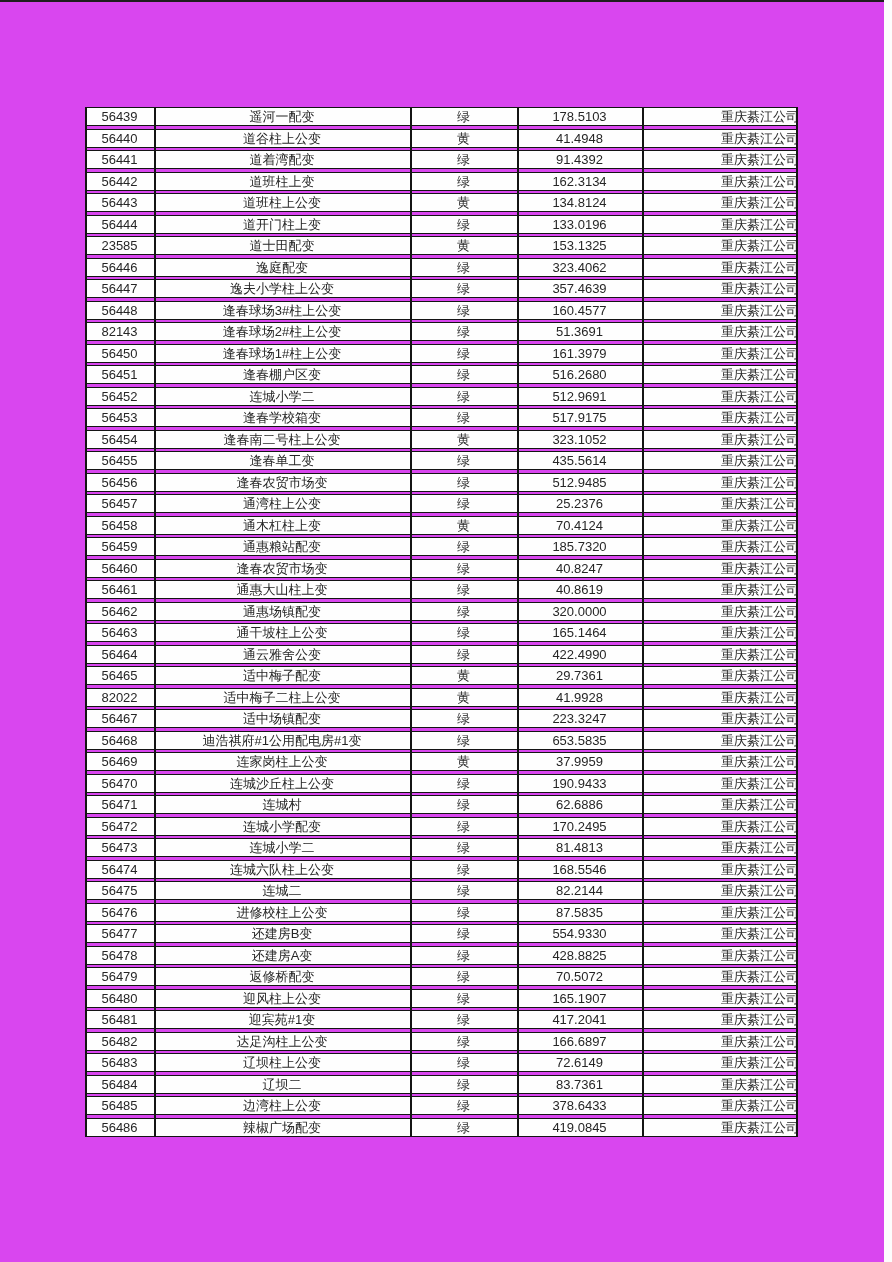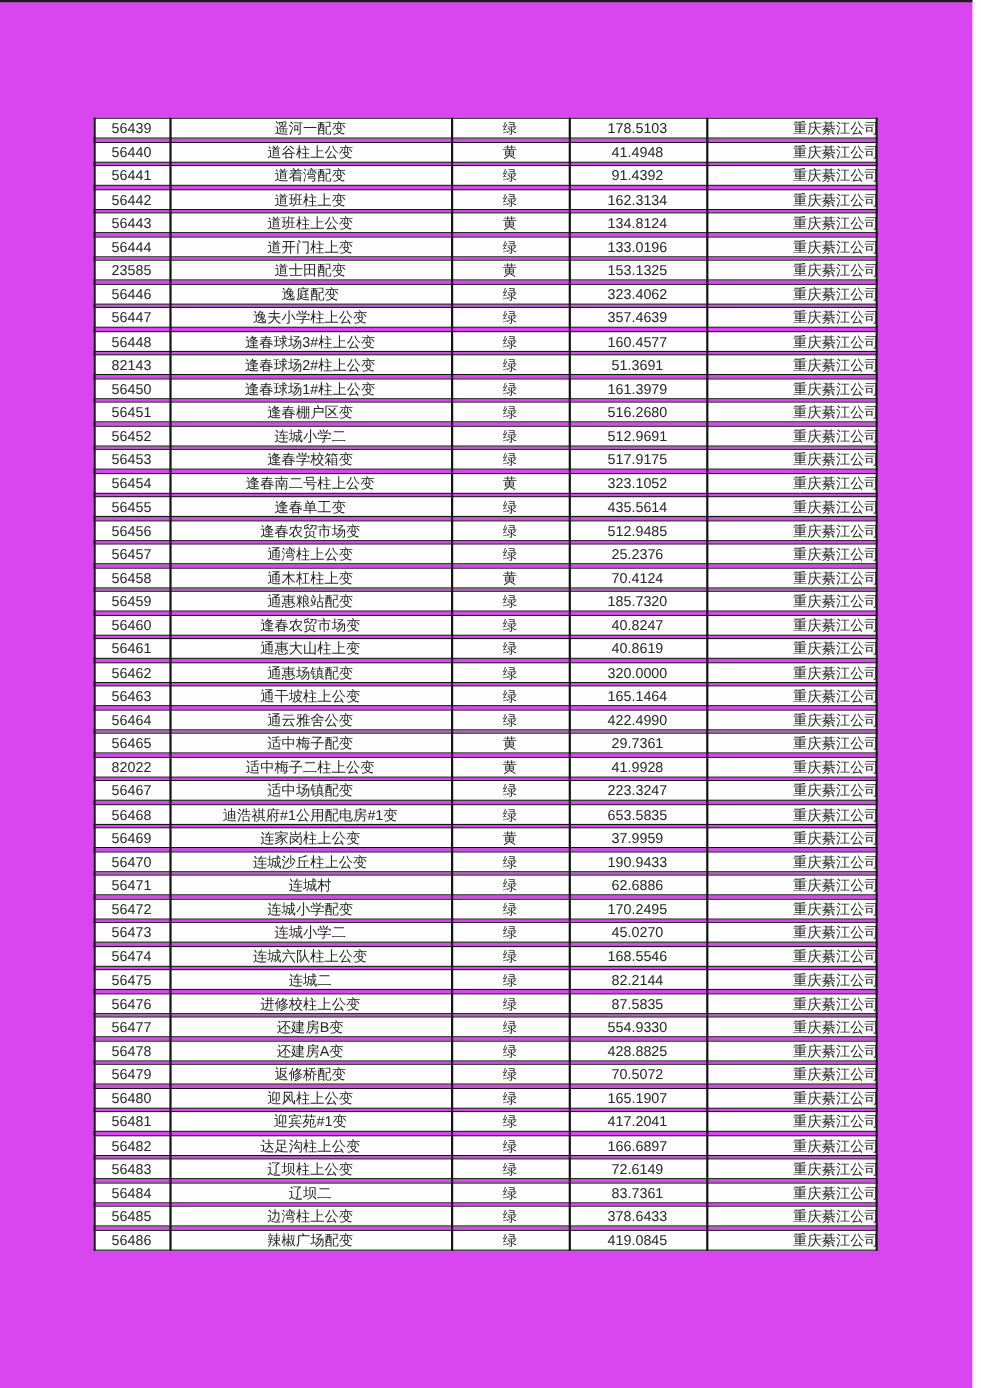--- a/index.html
+++ b/index.html
@@ -310,21 +310,21 @@
           <div class="cell c-id">56472</div>
           <div class="cell c-name">连城小学配变</div>
           <div class="cell c-status">绿</div>
           <div class="cell c-value">170.2495</div>
           <div class="cell c-company">重庆綦江公司</div>
         </div>
         <div class="row">
           <div class="cell c-id">56473</div>
           <div class="cell c-name">连城小学二</div>
           <div class="cell c-status">绿</div>
-          <div class="cell c-value">45.0270</div>
+          <div class="cell c-value">81.4813</div>
           <div class="cell c-company">重庆綦江公司</div>
         </div>
         <div class="row">
           <div class="cell c-id">56474</div>
           <div class="cell c-name">连城六队柱上公变</div>
           <div class="cell c-status">绿</div>
           <div class="cell c-value">168.5546</div>
           <div class="cell c-company">重庆綦江公司</div>
         </div>
         <div class="row">

